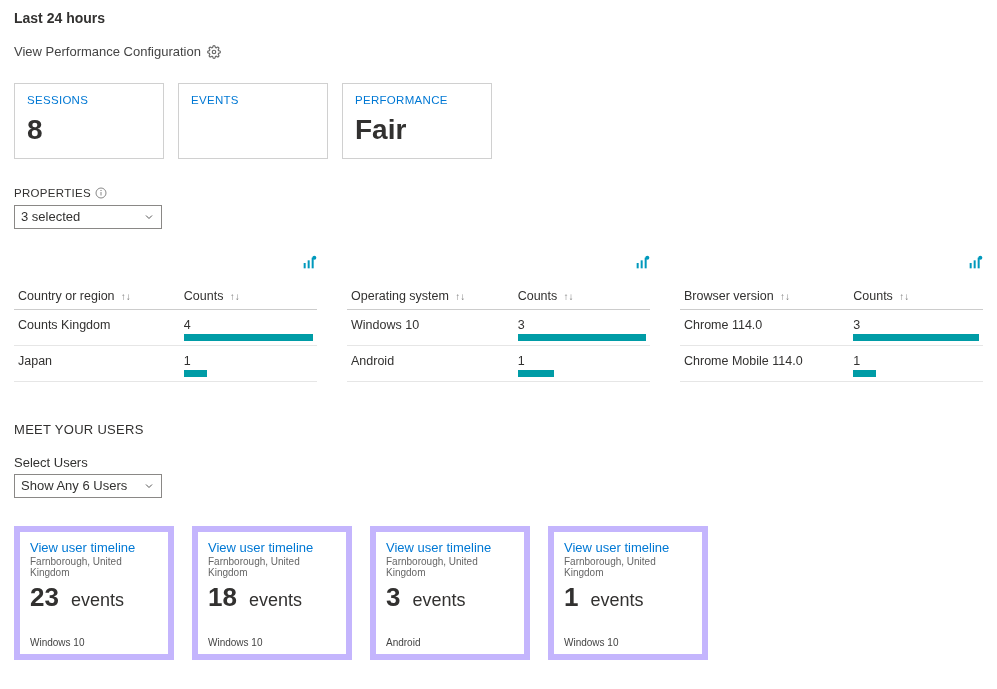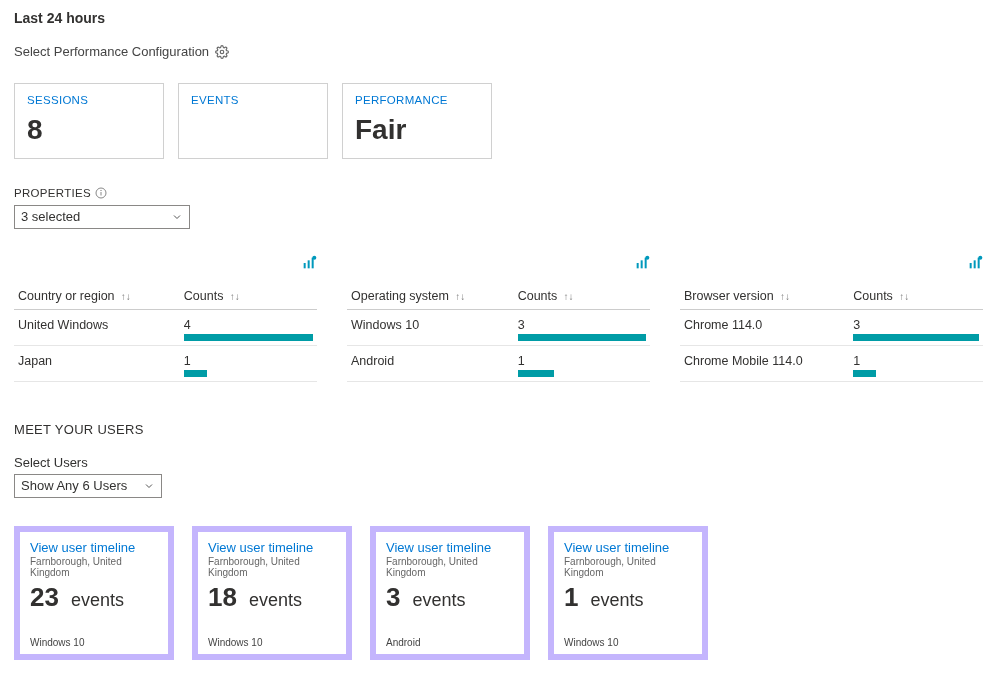--- a/index.html
+++ b/index.html
@@ -189,21 +189,21 @@
 </style>
 </head>
 <body>
 
 
 
 
 <div class="page-title">Last 24 hours</div>
 
 <div class="subheader">
-  <span>Select Performance Configuration</span>
+  <span>View Performance Configuration</span>
   <span class="gear-icon">
     <svg width="14" height="14" viewBox="0 0 24 24" fill="none" stroke="currentColor" stroke-width="2" stroke-linecap="round" stroke-linejoin="round">
       <circle cx="12" cy="12" r="3"></circle>
       <path d="M19.4 15a1.65 1.65 0 0 0 .33 1.82l.06.06a2 2 0 1 1-2.83 2.83l-.06-.06a1.65 1.65 0 0 0-1.82-.33 1.65 1.65 0 0 0-1 1.51V21a2 2 0 0 1-4 0v-.09a1.65 1.65 0 0 0-1-1.51 1.65 1.65 0 0 0-1.82.33l-.06.06a2 2 0 1 1-2.83-2.83l.06-.06A1.65 1.65 0 0 0 4.6 15a1.65 1.65 0 0 0-1.51-1H3a2 2 0 0 1 0-4h.09c.66 0 1.25-.39 1.51-1a1.65 1.65 0 0 0-.33-1.82l-.06-.06a2 2 0 1 1 2.83-2.83l.06.06c.5.5 1.24.64 1.82.33h0A1.65 1.65 0 0 0 10 3.09V3a2 2 0 0 1 4 0v.09c0 .66.39 1.25 1 1.51.58.31 1.32.17 1.82-.33l.06-.06a2 2 0 1 1 2.83 2.83l-.06.06a1.65 1.65 0 0 0-.33 1.82v0c.26.61.85 1 1.51 1H21a2 2 0 0 1 0 4h-.09a1.65 1.65 0 0 0-1.51 1z"></path>
     </svg>
   </span>
 </div>
 
 
 <div class="metric-row">
@@ -224,21 +224,21 @@
 <div class="section-label">
   <span>PROPERTIES</span>
   <span class="info-icon">
     <svg width="12" height="12" viewBox="0 0 24 24" fill="none" stroke="currentColor" stroke-width="2">
         <circle cx="12" cy="12" r="10"></circle>
         <line x1="12" y1="10" x2="12" y2="17"></line>
         <circle cx="12" cy="7" r="0.5" fill="currentColor"></circle>
       </svg>
   </span>
 </div>
-<div class="dropdown" style="width:176px">
+<div class="dropdown" style="width:148px">
   <span>3 selected</span>
   <span class="chev">
     <svg width="12" height="12" viewBox="0 0 24 24" fill="none" stroke="currentColor" stroke-width="2">
         <polyline points="6 9 12 15 18 9"></polyline>
       </svg>
   </span>
 </div>
 
 
 <div class="tables-row">
@@ -260,21 +260,21 @@
             <span class="sort-arrows">&nbsp;↑↓</span>
           </th>
           <th class="sort">
             <span>Counts</span>
             <span class="sort-arrows">&nbsp;↑↓</span>
           </th>
         </tr>
       </thead>
       <tbody>
           <tr>
-            <td>United Windows</td>
+            <td>Counts Kingdom</td>
             <td class="count-cell">
               <div class="count-num">4</div>
               <div class="bar" style="width: 100%;"></div>
             </td>
           </tr>
           <tr>
             <td>Japan</td>
             <td class="count-cell">
               <div class="count-num">1</div>
               <div class="bar" style="width: 18%;"></div>

